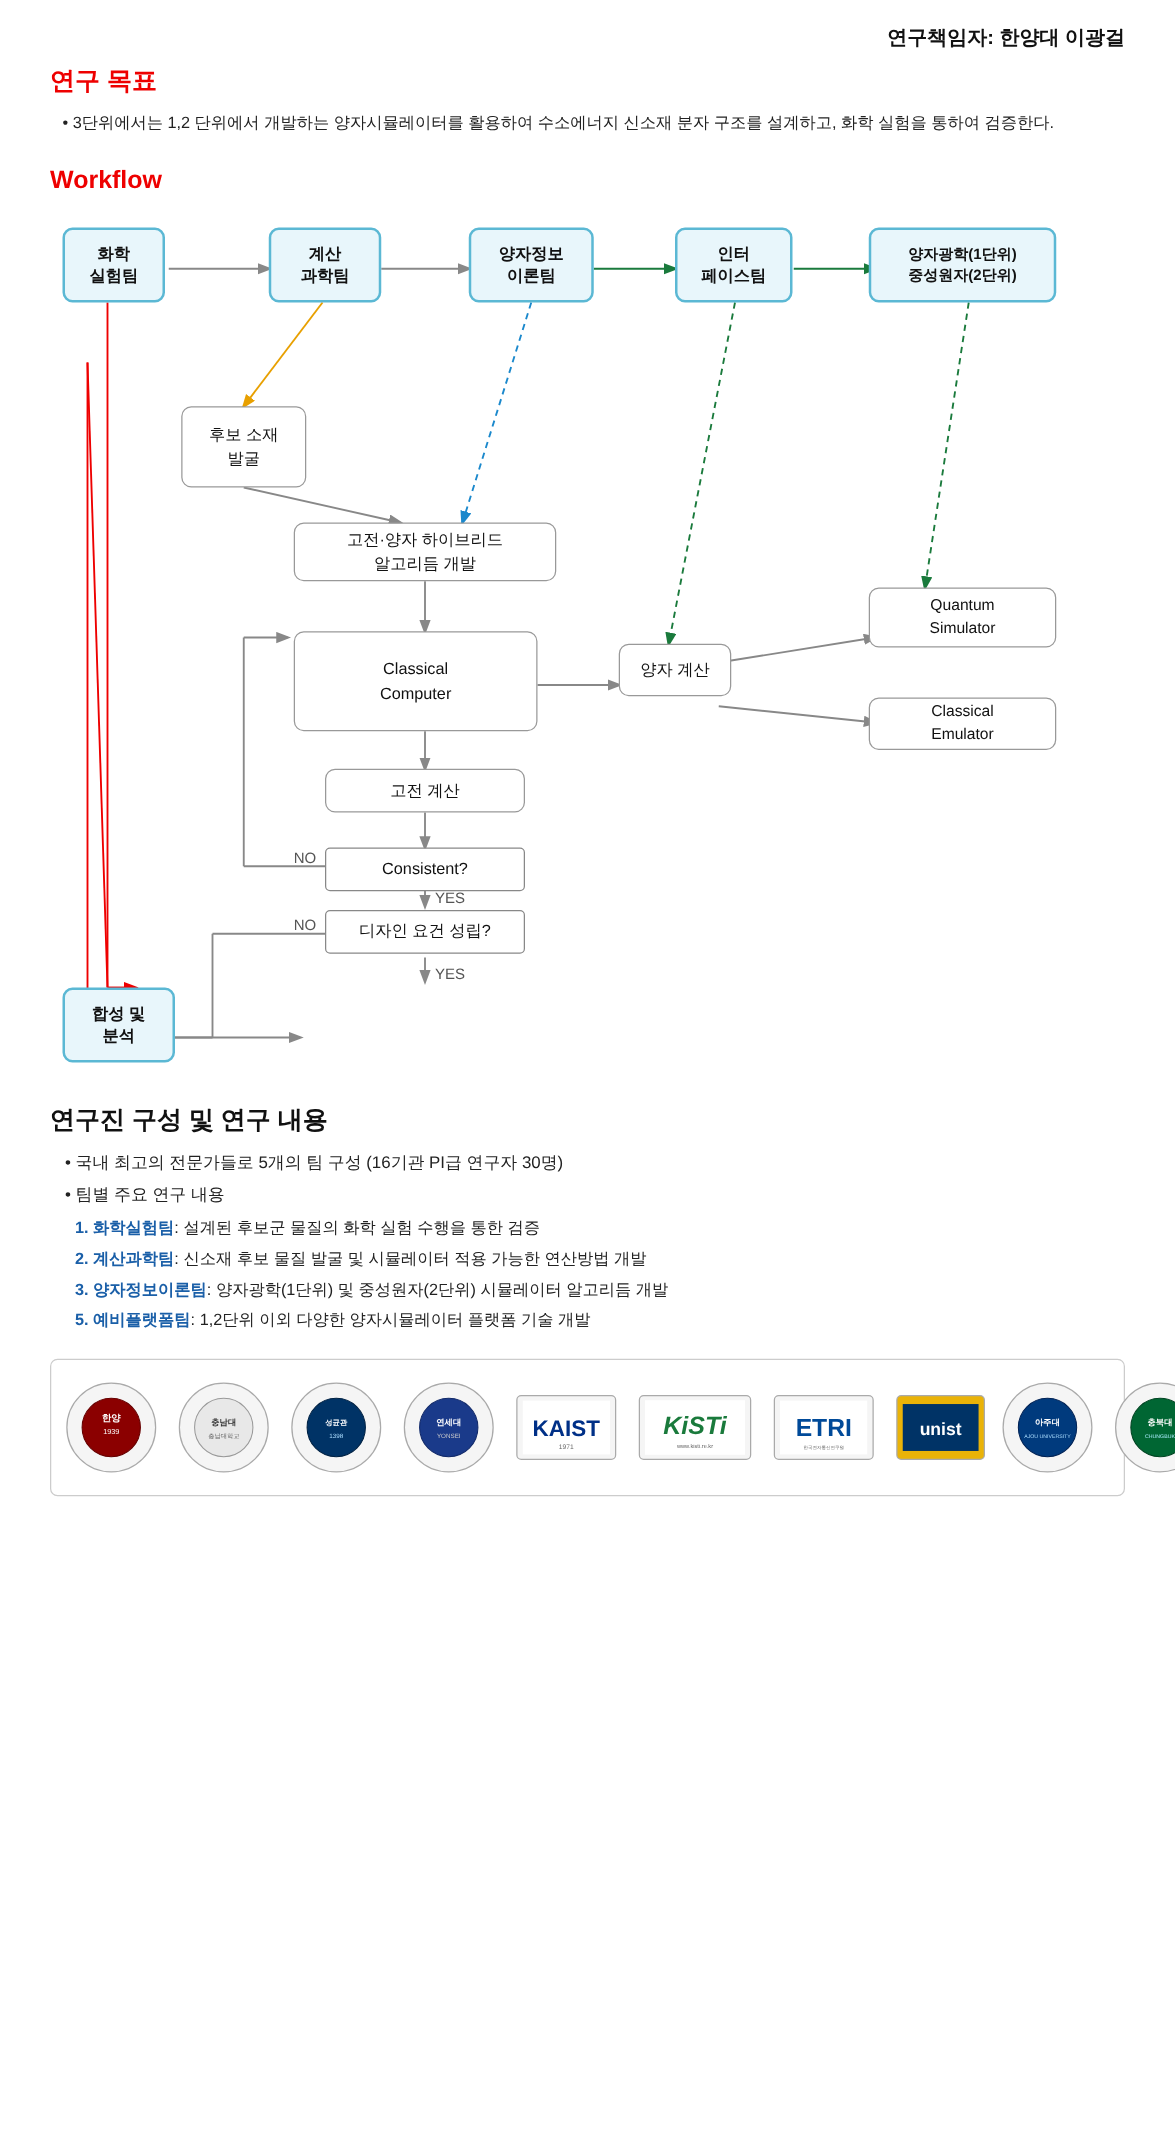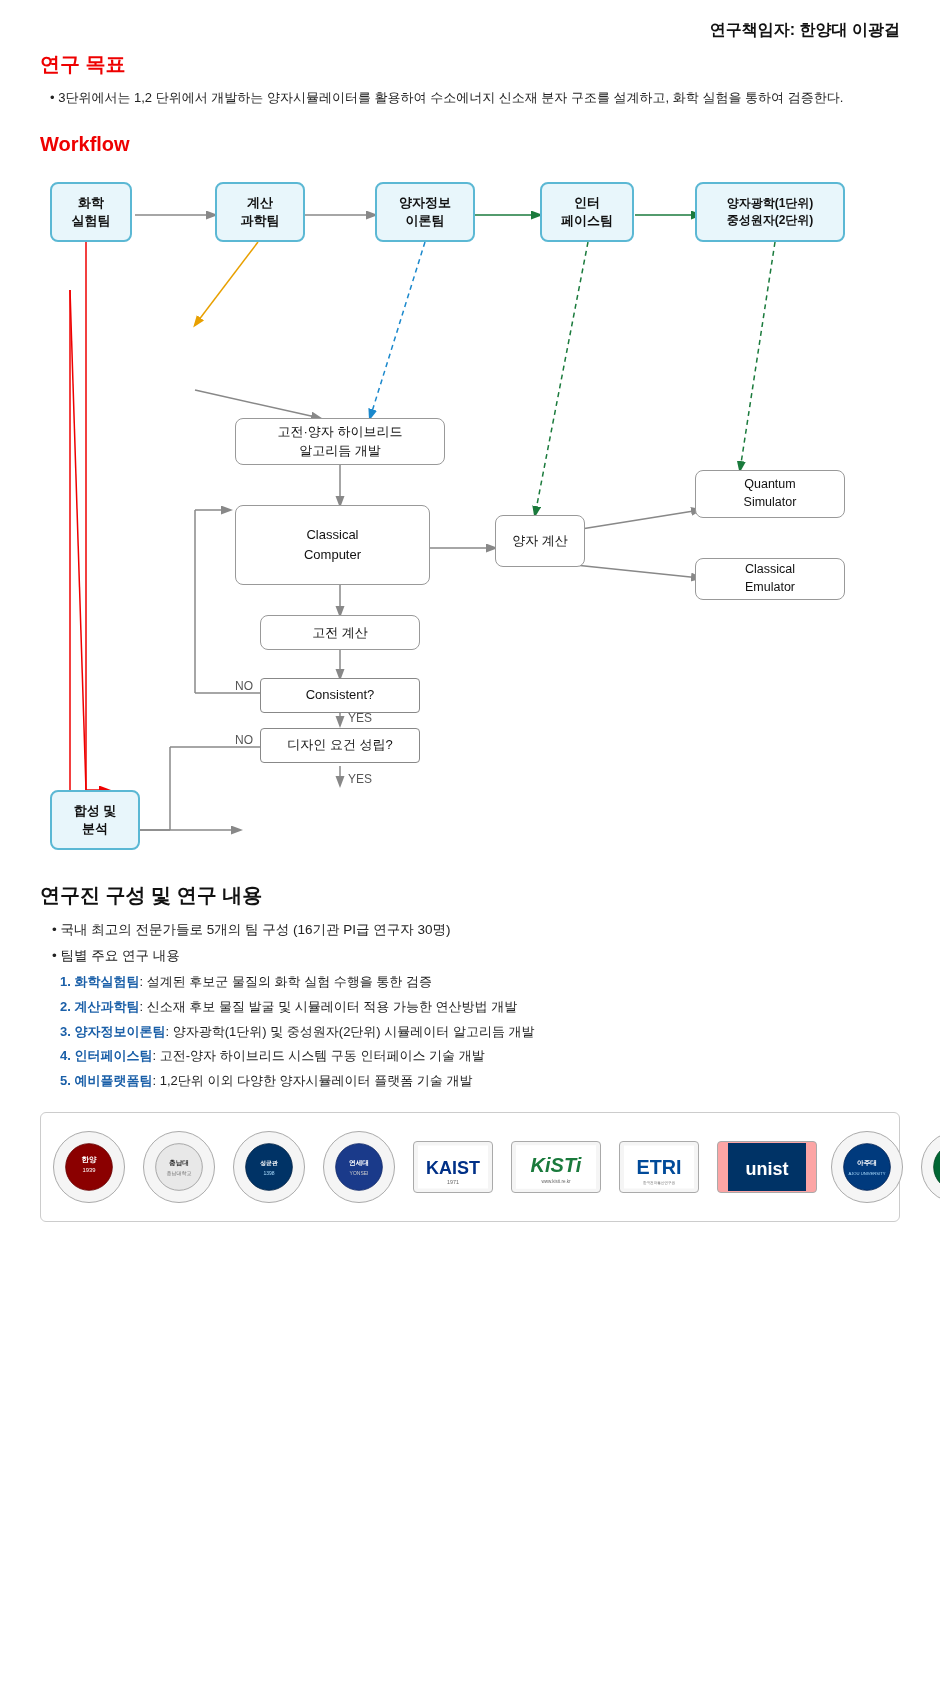--- a/index.html
+++ b/index.html
@@ -283,26 +283,27 @@
       <text x="308" y="552" font-size="12" fill="#555">YES</text>
       <text x="308" y="613" font-size="12" fill="#555">YES</text>
     </svg>
 
     <div class="team-box" style="left:10px; top:12px; width:82px; height:60px; display:flex; align-items:center; justify-content:center;">화학<br>실험팀</div>
     <div class="team-box" style="left:175px; top:12px; width:90px; height:60px; display:flex; align-items:center; justify-content:center;">계산<br>과학팀</div>
     <div class="team-box" style="left:335px; top:12px; width:100px; height:60px; display:flex; align-items:center; justify-content:center;">양자정보<br>이론팀</div>
     <div class="team-box" style="left:500px; top:12px; width:94px; height:60px; display:flex; align-items:center; justify-content:center;">인터<br>페이스팀</div>
     <div class="team-box" style="left:655px; top:12px; width:150px; height:60px; display:flex; align-items:center; justify-content:center; font-size:12px;">양자광학(1단위)<br>중성원자(2단위)</div>
 
+    <div class="rounded-box" style="left:105px; top:155px; width:100px; height:65px; display:flex; align-items:center; justify-content:center;">후보 소재<br>발굴</div>
 
     <div class="rounded-box" style="left:195px; top:248px; width:210px; height:47px; display:flex; align-items:center; justify-content:center; font-size:13px;">고전·양자 하이브리드<br>알고리듬 개발</div>
 
     <div class="rounded-box" style="left:195px; top:335px; width:195px; height:80px; display:flex; align-items:center; justify-content:center; font-size:13px;">Classical<br>Computer</div>
 
-    <div class="rounded-box" style="left:455px; top:345px; width:90px; height:52px; display:flex; align-items:center; justify-content:center;">양자 계산</div>
+    <div class="rounded-box" style="left:455px; top:345px; width:90px; height:42px; display:flex; align-items:center; justify-content:center;">양자 계산</div>
 
     <div class="rounded-box" style="left:220px; top:445px; width:160px; height:35px; display:flex; align-items:center; justify-content:center;">고전 계산</div>
 
     <div class="diamond-box" style="left:220px; top:508px; width:160px; height:35px; display:flex; align-items:center; justify-content:center;">Consistent?</div>
 
     <div class="diamond-box" style="left:220px; top:558px; width:160px; height:35px; display:flex; align-items:center; justify-content:center;">디자인 요건 성립?</div>
 
     <div class="small-box" style="left:655px; top:300px; width:150px; height:48px; display:flex; align-items:center; justify-content:center;">Quantum<br>Simulator</div>
 
     <div class="small-box" style="left:655px; top:388px; width:150px; height:42px; display:flex; align-items:center; justify-content:center;">Classical<br>Emulator</div>
@@ -318,23 +319,20 @@
       <div class="numbered-item">
         <span class="item-num">1. </span><span class="item-label">화학실험팀</span><span>: <span>설계된 후보군 물질의 화학 실험 수행을 통한 검증</span></span>
       </div>
       <div class="numbered-item">
         <span class="item-num">2. </span><span class="item-label">계산과학팀</span><span>: <span>신소재 후보 물질 발굴 및 시뮬레이터 적용 가능한 연산방법 개발</span></span>
       </div>
       <div class="numbered-item">
         <span class="item-num">3. </span><span class="item-label">양자정보이론팀</span><span>: <span>양자광학(1단위) 및 중성원자(2단위) 시뮬레이터 알고리듬 개발</span></span>
       </div>
       <div class="numbered-item">
-        <span class="item-num">4. </span><span class="item-label">인터페이스팀</span><span>: <span>고전-양자 하이브리드 시스템 구동 인터페이스 기술 개발</span></span>
-      </div>
-      <div class="numbered-item">
         <span class="item-num">5. </span><span class="item-label">예비플랫폼팀</span><span>: <span>1,2단위 이외 다양한 양자시뮬레이터 플랫폼 기술 개발</span></span>
       </div>
     </div>
   </div>
 
   <div class="logo-bar">
     <div class="logo-row">
 
       <div class="logo-placeholder">
         <svg width="50" height="50" viewBox="0 0 60 60">
@@ -385,21 +383,21 @@
       </div>
 
       <div class="logo-placeholder" style="border-radius:4px; width:80px; height:52px;">
         <svg width="78" height="48" viewBox="0 0 78 48">
           <rect width="78" height="48" fill="#fff"></rect>
           <text x="39" y="32" text-anchor="middle" font-size="22" fill="#004a99" font-weight="bold">ETRI</text>
           <text x="39" y="43" text-anchor="middle" font-size="4" fill="#666">한국전자통신연구원</text>
         </svg>
       </div>
 
-      <div class="logo-placeholder" style="border-radius:4px; width:100px; height:52px; background:#fca5a5;">
+      <div class="logo-placeholder" style="border-radius:4px; width:71px; height:52px; background:#eab308;">
         <svg width="78" height="48" viewBox="0 0 78 48">
           <rect width="78" height="48" fill="#003366"></rect>
           <text x="39" y="32" text-anchor="middle" font-size="18" fill="#fff" font-weight="bold">unist</text>
         </svg>
       </div>
     </div>
     <div class="logo-row">
 
       <div class="logo-placeholder">
         <svg width="50" height="50" viewBox="0 0 60 60">

